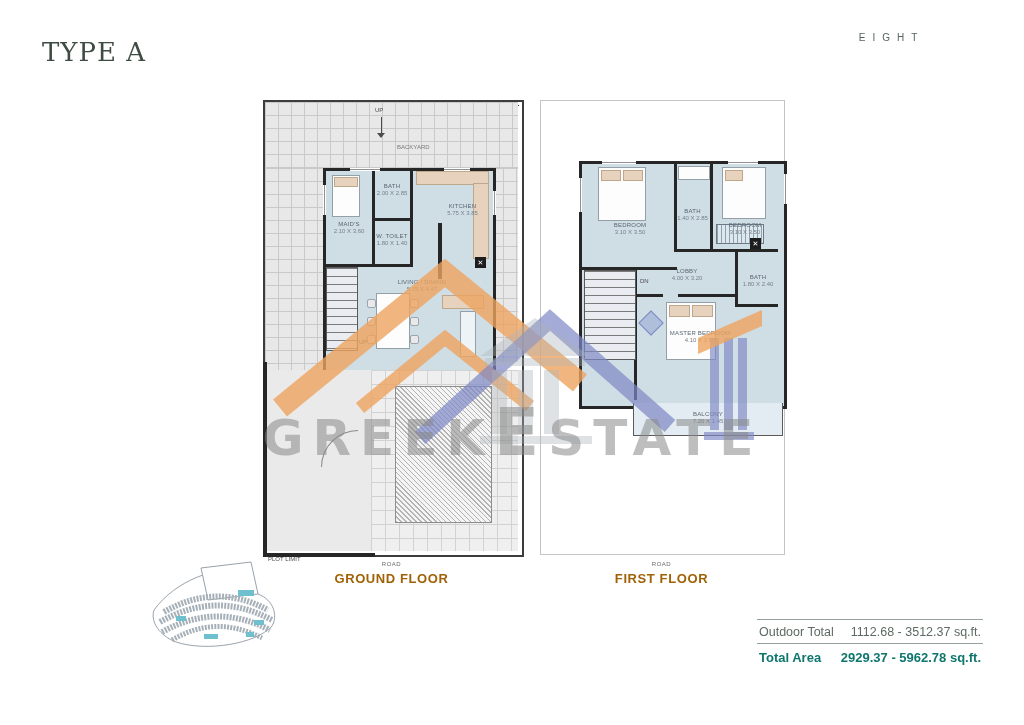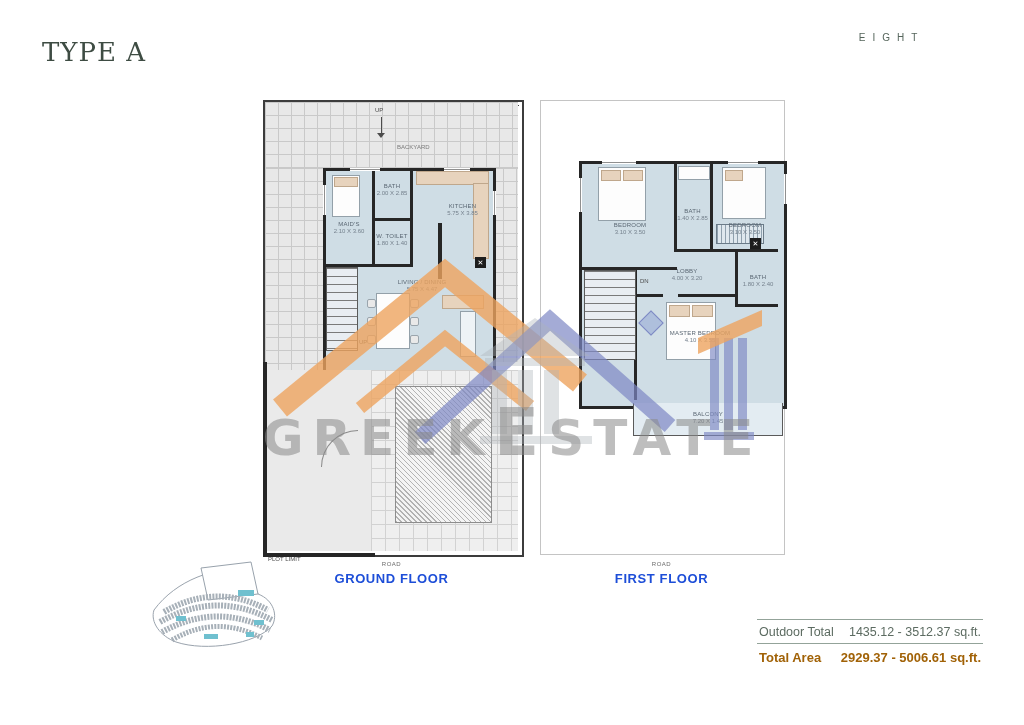--- a/index.html
+++ b/index.html
@@ -43,37 +43,37 @@
   .rlabel{position:absolute;text-align:center;color:#5a6773;}
   .rname{font-size:6px;line-height:7px;letter-spacing:.2px;}
   .rdims{font-size:6px;line-height:7px;color:#76828e;}
   .tiny{position:absolute;font-size:6px;color:#4c4c4c;}
   .arrow-line{position:absolute;width:1px;background:#4c4c4c;}
   .arrow-head{position:absolute;width:0;height:0;border-left:4px solid transparent;border-right:4px solid transparent;border-top:5px solid #4c4c4c;}
   .door-arc{position:absolute;border:1px solid #8a8a8a;border-right:none;border-bottom:none;border-radius:100% 0 0 0;}
 
   
   .road{position:absolute;font-size:6px;color:#6a6a6a;text-align:center;letter-spacing:.5px;}
-  .caption{position:absolute;font-size:13px;font-weight:bold;color:#1d4ed8;letter-spacing:.6px;text-align:center;font-family:"Liberation Sans",sans-serif;}
+  .caption{position:absolute;font-size:13px;font-weight:bold;color:#a16207;letter-spacing:.6px;text-align:center;font-family:"Liberation Sans",sans-serif;}
 
   
   .wm{left:240px;top:258px;width:545px;height:218px;z-index:30;pointer-events:none;}
   .wm-text{position:absolute;left:0;right:0;top:136px;text-align:center;white-space:nowrap;}
   .wm-t{font-family:"DejaVu Sans",sans-serif;font-weight:bold;color:#8a8a8a;opacity:.55;letter-spacing:9px;font-size:50px;}
   .wm-t2{display:inline-block;}
   .wm-t2::first-letter{font-size:66px;}
 
   
   .sitemap{left:146px;top:560px;width:142px;height:95px;}
 
   
   .areas{left:757px;top:619px;width:226px;font-size:12.5px;color:#5c6b61;}
   .arow{display:flex;justify-content:space-between;align-items:baseline;padding:5px 2px 4px 2px;border-bottom:1px solid #93a399;}
   .arow:first-child{border-top:1px solid #93a399;}
-  .arow.total{border-bottom:none;font-weight:bold;color:#a16207;font-size:13px;padding-top:6px;}
+  .arow.total{border-bottom:none;font-weight:bold;color:#0f766e;font-size:13px;padding-top:6px;}
 </style>
 </head>
 <body>
 
 <div class="abs title">
   <div class="l2">TYPE A</div>
 </div>
 
 <div class="abs logo">
   <div class="sub">EIGHT</div>
@@ -275,19 +275,19 @@
       <rect x="108" y="60" width="10" height="5"></rect>
       <rect x="58" y="74" width="14" height="5"></rect>
       <rect x="100" y="72" width="8" height="5"></rect>
     </g>
   </svg>
 </div>
 
 <div class="abs areas">
   <div class="arow">
     <span>Outdoor Total</span>
-    <span>1435.12 - 3512.37 sq.ft.</span>
+    <span>1112.68 - 3512.37 sq.ft.</span>
   </div>
   <div class="arow total">
     <span>Total Area</span>
-    <span>2929.37 - 5006.61 sq.ft.</span>
+    <span>2929.37 - 5962.78 sq.ft.</span>
   </div>
 </div>
 
 </body></html>

